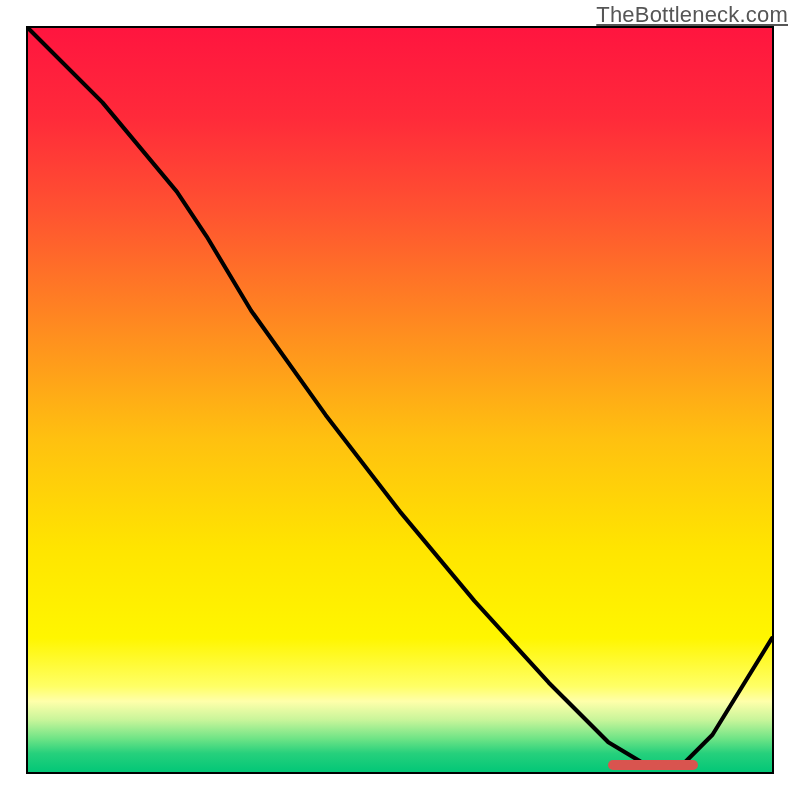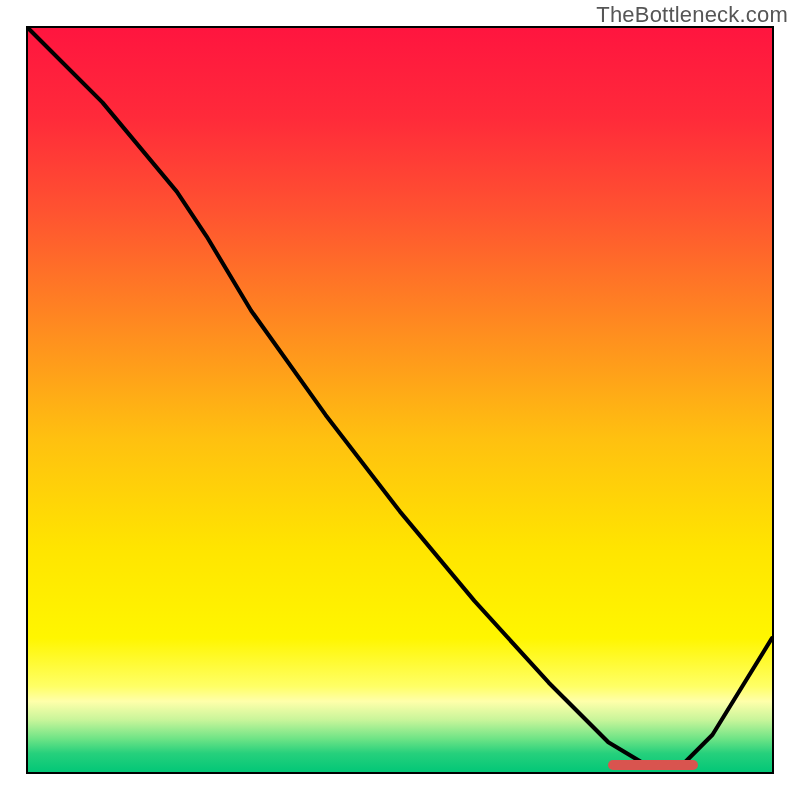--- a/index.html
+++ b/index.html
@@ -17,20 +17,21 @@
     height: 800px;
     box-sizing: border-box;
   }
   .attribution {
     position: absolute;
     top: 2px;
     right: 12px;
     font-size: 22px;
     color: #565656;
     letter-spacing: 0.2px;
+    text-decoration: underline;
   }
   .plot-outer {
     position: absolute;
     left: 26px;
     top: 26px;
     width: 748px;
     height: 748px;
     border: 2px solid #000000;
     box-sizing: border-box;
     background: #ffffff;

